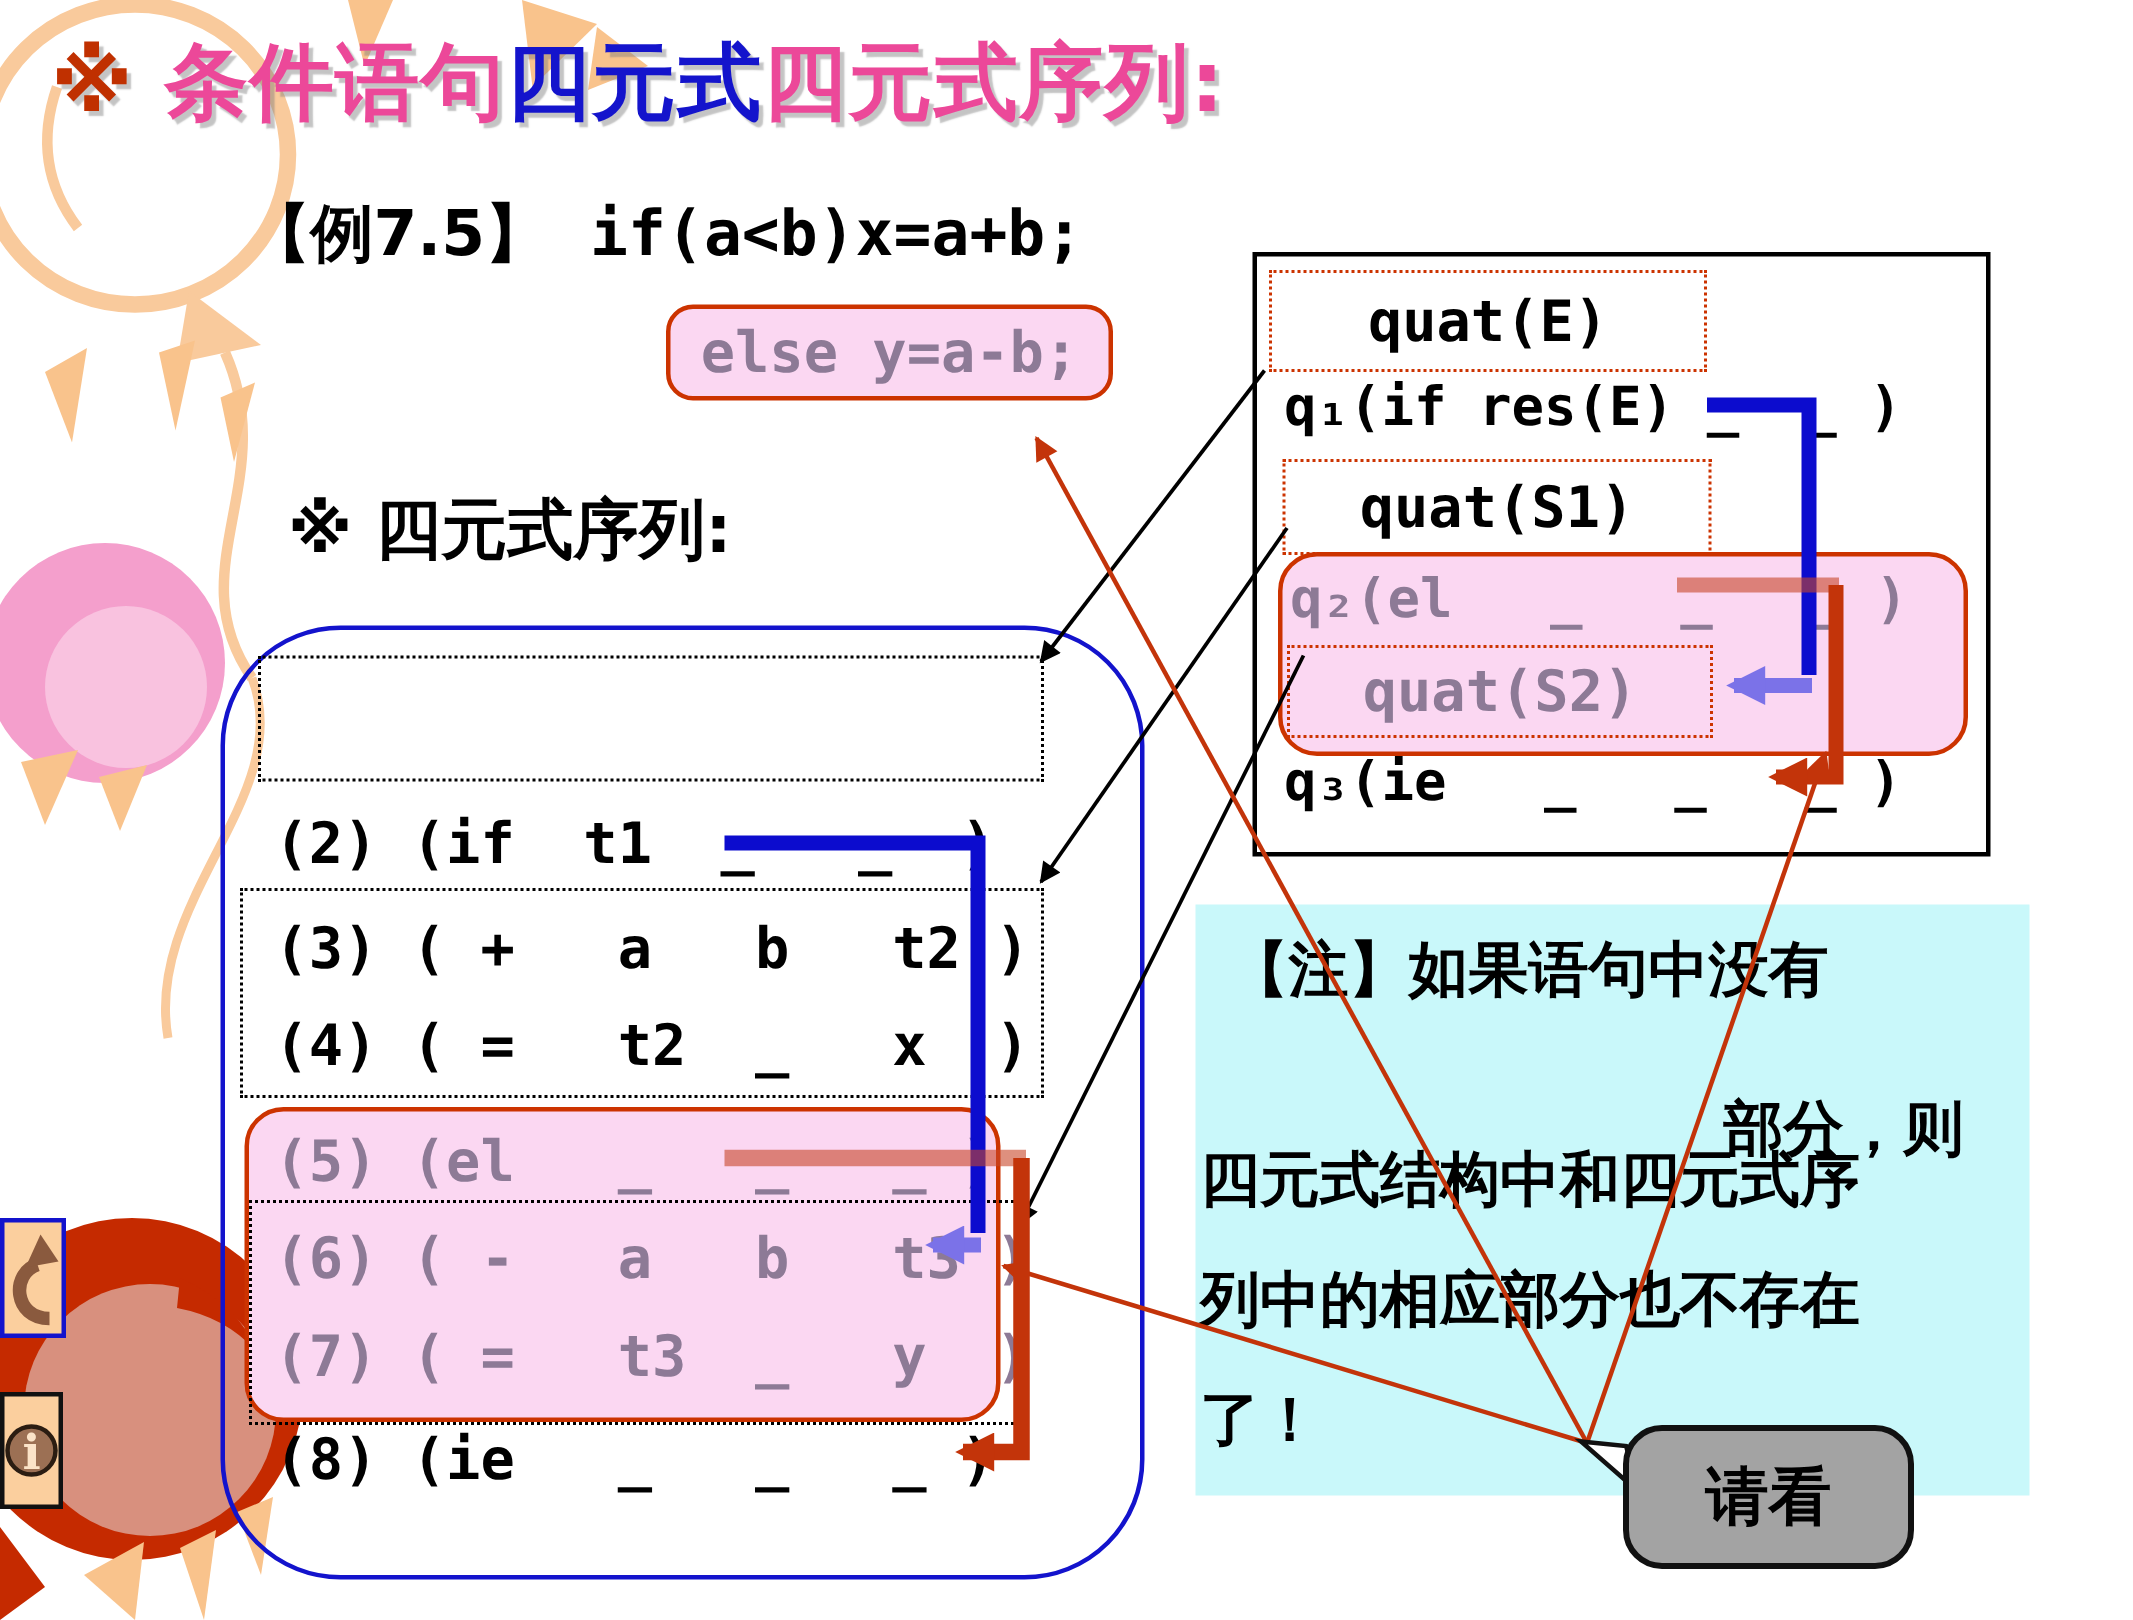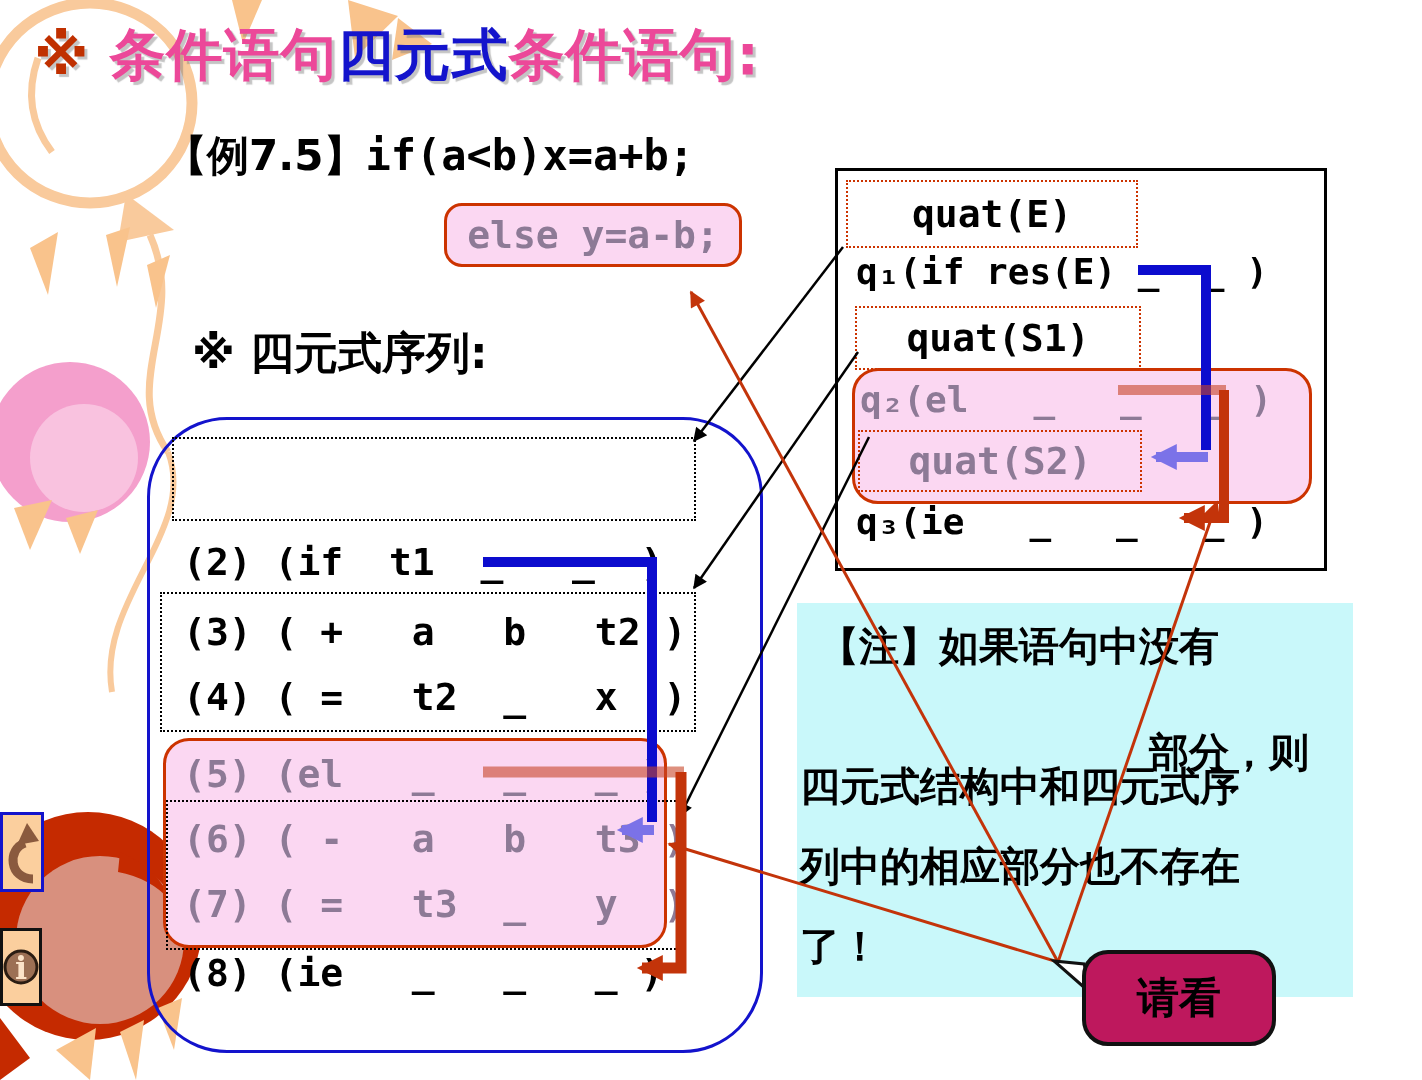--- a/index.html
+++ b/index.html
@@ -8,21 +8,21 @@
   .abs{position:absolute;}
   svg.layer{position:absolute;left:0;top:0;width:1422px;height:1080px;pointer-events:none;}
 
   
   .title{left:34px;top:18px;font-size:56px;font-weight:bold;white-space:nowrap;
          text-shadow:3px 3px 1px rgba(125,125,125,.45);letter-spacing:1px;}
   .title .red{color:#ec4899;}
   .title .blue{color:#1414CC;}
   .title .marker{color:#C03000;margin-right:20px;}
   .example{left:165px;top:128px;font-size:42px;font-weight:bold;color:#000;white-space:nowrap;}
-  .example .code{font-family:"DejaVu Sans Mono",monospace;}
+  .example .code{font-family:"DejaVu Sans Mono",monospace;margin-left:28px;}
   .else-callout{left:444px;top:203px;width:292px;height:58px;background:#FBD7F2;
         border:3px solid #CC3300;border-radius:18px;display:flex;align-items:center;justify-content:center;
         font-family:"DejaVu Sans Mono",monospace;font-weight:bold;font-size:38px;color:#8D7A96;}
   .seq-label{left:192px;top:324px;font-size:44px;font-weight:bold;color:#000;}
 
   
   .seq-box{left:147px;top:417px;width:610px;height:630px;border:3px solid #1313CC;border-radius:80px;background:transparent;}
   .dotted-black{border:2px dotted #000;}
   .dotted-red{border:2px dotted #CC3300;}
   .pink-round{background:#FBD7F2;border:3px solid #CC3300;border-radius:26px;}
@@ -38,21 +38,21 @@
               line-height:56px;color:#000;white-space:pre;}
 
   
   .note-box{left:797px;top:603px;width:556px;height:394px;background:#C9F8FA;}
   .note-line{position:absolute;font-size:40px;font-weight:bold;color:#000;white-space:nowrap;}
   .note-else{position:absolute;left:54px;top:78px;width:282px;height:62px;background:#FBC6EE;
         border:3px solid #CC3300;border-radius:16px;display:flex;align-items:center;justify-content:center;
         font-family:"DejaVu Sans Mono",monospace;font-weight:bold;font-size:36px;color:#000;}
 
   
-  .bubble{left:1082px;top:950px;width:186px;height:88px;background:#be185d;border:4px solid #111;
+  .bubble{left:1082px;top:950px;width:186px;height:88px;background:#a3a3a3;border:4px solid #111;
           border-radius:26px;display:flex;align-items:center;justify-content:center;
           font-size:42px;font-weight:bold;color:#000;}
 
   
   .btn{background:#FBCF9E;box-sizing:border-box;}
   .btn-return{left:0;top:812px;width:44px;height:80px;border:3px solid #1313CC;}
   .btn-info{left:0;top:928px;width:42px;height:78px;border:3px solid #111;}
 </style>
 </head>
 <body>
@@ -78,21 +78,21 @@
     <circle cx="88" cy="926" r="114" fill="#C52A00"></circle>
     <circle cx="100" cy="940" r="84" fill="#D8907E"></circle>
     <path d="M120,852 Q160,870 170,900 Q150,878 118,872 Z" fill="#C52A00"></path>
     <polygon points="0,1018 30,1058 0,1080" fill="#C52A00"></polygon>
     <polygon points="56,1050 96,1028 90,1080" fill="#F9C38C"></polygon>
     <polygon points="120,1032 144,1020 136,1080" fill="#F9C38C"></polygon>
     <polygon points="158,1008 182,998 174,1050" fill="#F9C38C"></polygon>
   </svg>
 
   <div class="abs title">
-    <span class="marker">※</span><span class="red">条件语句</span><span class="blue">四元式</span><span class="red">条件语句:</span>
+    <span class="marker">※</span><span class="red">条件语句</span><span class="blue">四元式</span><span class="red">四元式序列:</span>
   </div>
 
   <div class="abs example">
     <span>【例7.5】</span><span class="code">if(a&lt;b)x=a+b;</span>
   </div>
 
   <div class="abs else-callout">
     <span>else y=a-b;</span>
   </div>
 

